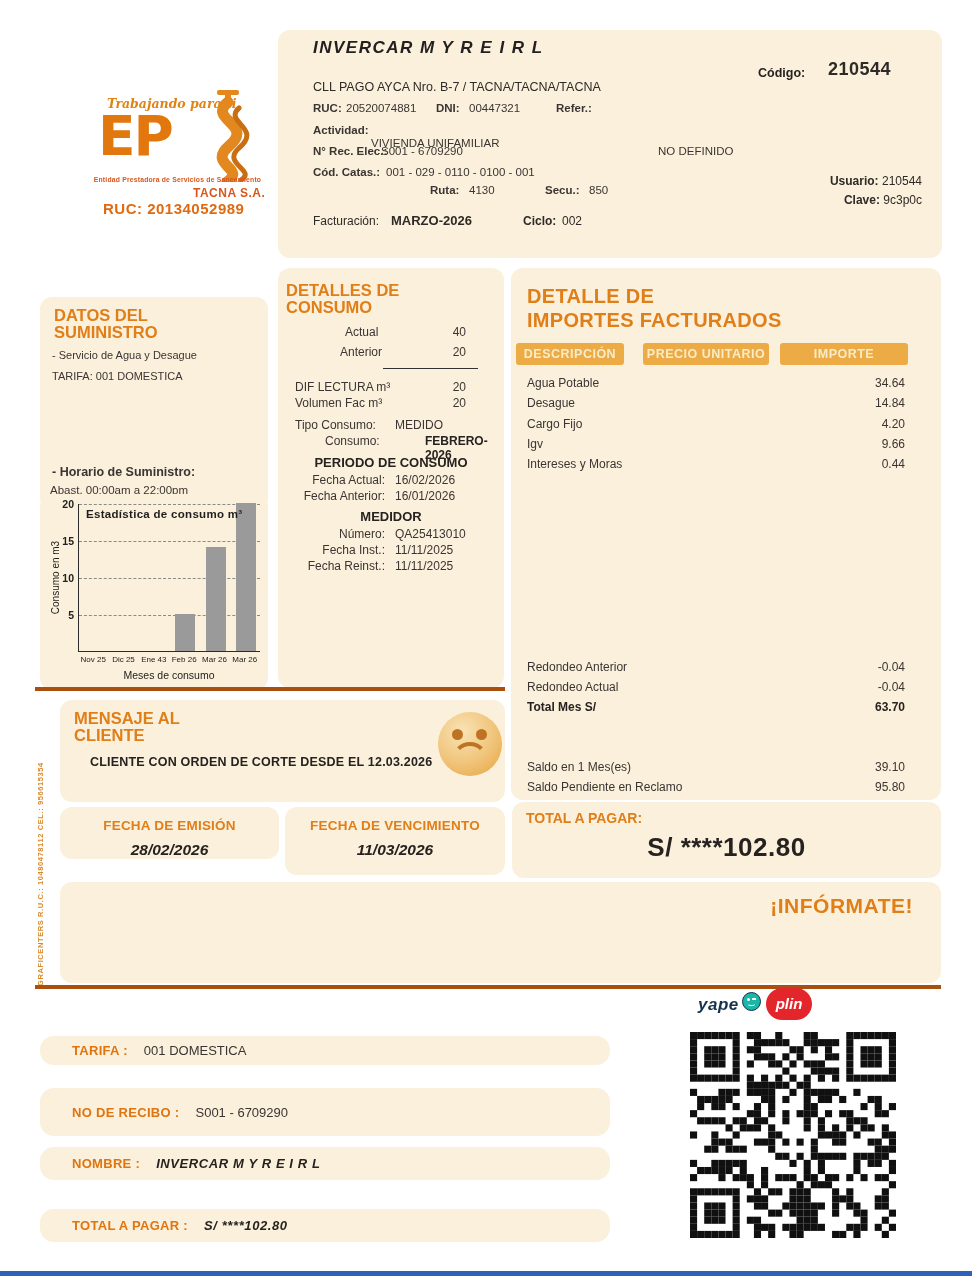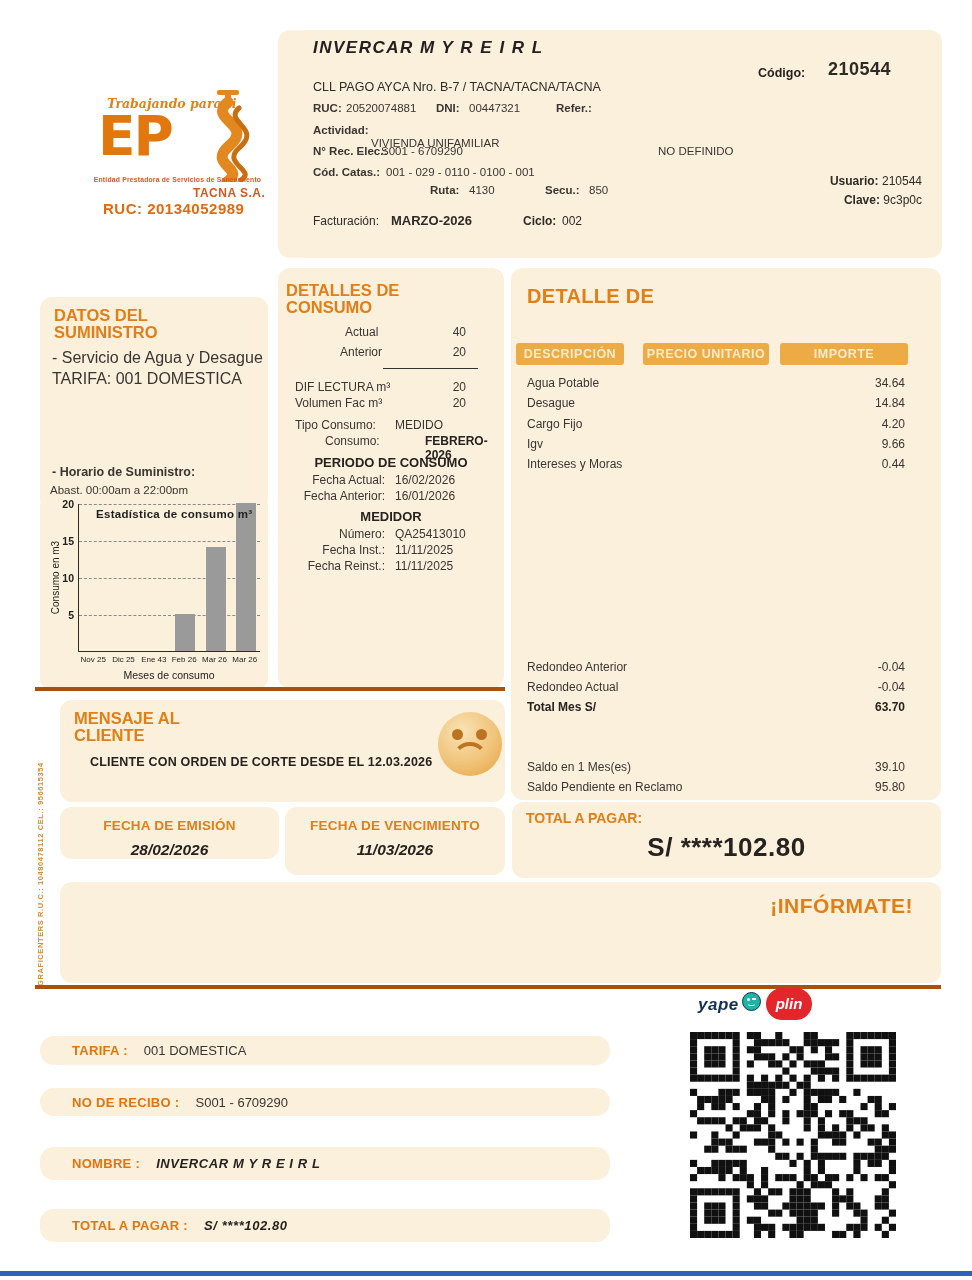--- a/index.html
+++ b/index.html
@@ -22,30 +22,30 @@
   
   #logo-tagline{left:22px;top:8px;font-family:"DejaVu Serif",serif;font-style:italic;font-size:12.5px;color:#E08214;font-weight:bold;}
   #logo-ep{left:13px;top:16px;font-size:55px;font-weight:900;color:#E2770D;letter-spacing:-2px;font-family:"DejaVu Sans",sans-serif;}
   #logo-sub{left:2px;top:88px;width:181px;font-size:6.8px;font-weight:bold;color:#D8571C;text-align:center;letter-spacing:.2px;}
   #logo-tacna{left:108px;top:98px;font-size:12px;font-weight:bold;color:#D8571C;letter-spacing:.5px;}
   #logo-ruc{left:18px;top:112px;font-size:15px;font-weight:bold;color:#E06A10;letter-spacing:.5px;}
 
   
   #datos-box{left:40px;top:273px;width:228px;height:213px;margin-top:24px;}
   #datos-title{left:14px;top:10px;font-size:16.5px;line-height:17px;}
-  .small12{font-size:16px;color:#3a3533;}
+  .small12{font-size:11px;color:#3a3533;}
 
   
   #chart-box{left:40px;top:494px;width:228px;height:196px;}
   #plot{position:absolute;left:38px;top:10px;width:182px;height:148px;border-left:1.6px solid #2b2b2b;border-bottom:1.6px solid #2b2b2b;}
   .gridline{position:absolute;left:0;width:100%;height:0;border-top:1.3px dashed #8a8a8a;}
   .bar{position:absolute;bottom:0;width:20px;background:#9a9a9a;}
   .ytick{position:absolute;right:0;font-size:10.5px;color:#222;font-weight:bold;}
   #yticks{position:absolute;left:10px;top:10px;width:24px;height:148px;}
-  #chart-title{position:absolute;left:56px;top:14px;font-size:11.5px;font-weight:bold;color:#1e1e1e;letter-spacing:.3px;}
+  #chart-title{position:absolute;left:46px;top:14px;font-size:11.5px;font-weight:bold;color:#1e1e1e;letter-spacing:.3px;}
   #xlabels{position:absolute;left:38px;top:161px;width:182px;height:12px;}
   .xcat{position:absolute;top:0;font-size:8px;text-align:center;color:#222;white-space:nowrap;}
   #xlabel{position:absolute;left:38px;top:175px;width:182px;text-align:center;font-size:10.5px;color:#222;}
   #ylabel{position:absolute;left:-60px;top:78px;width:150px;text-align:center;transform:rotate(-90deg);font-size:10px;color:#222;}
 
   
   #consumo-box{left:278px;top:268px;width:226px;height:420px;}
   #consumo-title{left:8px;top:14px;font-size:16.5px;line-height:17px;}
   .c12{font-size:12px;color:#3a3533;position:absolute;}
   .rt{text-align:right;}
@@ -94,21 +94,21 @@
   #yape-smile{position:absolute;left:4px;top:7px;width:9px;height:6px;border-radius:50%;border:1.5px solid transparent;border-bottom:1.5px solid #fff;}
   #plin-wrap{left:766px;top:988px;width:46px;height:32px;background:#E3262B;border-radius:16px;}
   #plin-word{position:absolute;left:0;top:7px;width:100%;text-align:center;font-size:15px;font-weight:bold;font-style:italic;color:#fff;}
   #qr-box{left:690px;top:1032px;width:206px;height:206px;background:#fff;}
 
   
   .pill{position:absolute;left:40px;width:570px;background:#FBF0DB;border-radius:14px;display:flex;align-items:center;}
   .pill-label{font-size:13px;font-weight:bold;color:#E0740F;margin-left:32px;letter-spacing:.3px;white-space:nowrap;}
   .pill-value{font-size:13px;color:#3a3533;margin-left:16px;white-space:nowrap;}
   #pill-tarifa{top:1036px;height:29px;}
-  #pill-recibo{top:1088px;height:28px;}
+  #pill-recibo{top:1088px;height:48px;}
   #pill-nombre{top:1147px;height:33px;}
   #pill-total{top:1209px;height:33px;}
   .pv-bold{font-weight:bold;font-style:italic;letter-spacing:.6px;color:#262220;}
 
   #blue-line{position:absolute;left:0;top:1271px;width:972px;height:5px;background:#2E62B8;}
 </style>
 </head>
 <body>
 
 <div id="bill">
@@ -237,20 +237,21 @@
     <span class="c12" style="left:117px;top:259px;">QA25413010</span>
     <span class="c12 rt" style="left:0;top:275px;width:107px;">Fecha Inst.:</span>
     <span class="c12" style="left:117px;top:275px;">11/11/2025</span>
     <span class="c12 rt" style="left:0;top:291px;width:107px;">Fecha Reinst.:</span>
     <span class="c12" style="left:117px;top:291px;">11/11/2025</span>
   </div>
 
   <div class="box" id="importes-box">
     <div class="abs oh" id="importes-title">
       <div>DETALLE DE</div>
+      <div>IMPORTES FACTURADOS</div>
     </div>
     <div class="th" style="left:5px;width:108px;">DESCRIPCIÓN</div>
     <div class="th" style="left:132px;width:126px;">PRECIO UNITARIO</div>
     <div class="th" style="left:269px;width:128px;">IMPORTE</div>
 
     <span class="irow-l" style="top:108px;">Agua Potable</span>
     <span class="irow-v" style="top:108px;">34.64</span>
     <span class="irow-l" style="top:128px;">Desague</span>
     <span class="irow-v" style="top:128px;">14.84</span>
     <span class="irow-l" style="top:149px;">Cargo Fijo</span>

